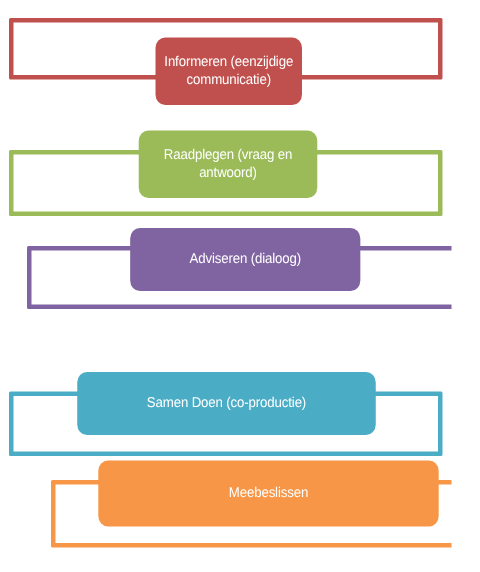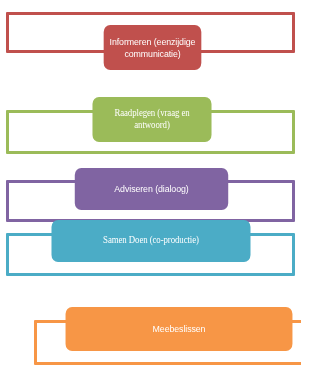--- a/index.html
+++ b/index.html
@@ -53,35 +53,35 @@
 
 <div id="ladder" style="background: rgb(255, 255, 255);">
 
   <div class="rung" style="top:0;height:85px;">
     <div class="frame" style="left: 6px; top: 12px; width: 289px; height: 41px; border-color: rgb(192, 80, 77);"></div>
     <div class="pill" style="left: 100px; top: 25px; width: 105px; height: 45px; background-color: rgb(192, 80, 77);">
       <span>Informeren (eenzijdige communicatie)</span>
     </div>
   </div>
 
-  <div class="rung" style="top:90px;height:76px;font-family:Liberation Serif, serif;">
+  <div class="rung" style="top:80px;height:76px;">
     <div class="frame" style="left: 6px; top: 20px; width: 289px; height: 44px; border-color: rgb(155, 187, 89);"></div>
     <div class="pill" style="left: 88px; top: 7px; width: 128px; height: 45px; background-color: rgb(155, 187, 89);">
       <span>Raadplegen (vraag en antwoord)</span>
     </div>
   </div>
 
-  <div class="rung" style="top:161px;height:68px;">
+  <div class="rung" style="top:145px;height:68px;margin-left:12px;">
     <div class="frame" style="left: 6px; top: 19px; width: 289px; height: 42px; border-color: rgb(128, 100, 162);"></div>
     <div class="pill" style="left: 69px; top: 7px; width: 165px; height: 42px; background-color: rgb(128, 100, 162);">
       <span>Adviseren (dialoog)</span>
     </div>
   </div>
 
-  <div class="rung" style="top:214px;height:69px;font-family:Liberation Serif, serif;">
+  <div class="rung" style="top:242px;height:69px;">
     <div class="frame" style="left: 6px; top: 19px; width: 289px; height: 43px; border-color: rgb(75, 172, 198);"></div>
     <div class="pill" style="left: 44px; top: 6px; width: 214px; height: 42px; background-color: rgb(75, 172, 198);">
       <span>Samen Doen (co-productie)</span>
     </div>
   </div>
 
   <div class="rung" style="top:298px;height:83px;margin-left:28px;">
     <div class="frame" style="left: 6px; top: 22px; width: 289px; height: 45px; border-color: rgb(247, 150, 70);"></div>
     <div class="pill" style="left: 29px; top: 9px; width: 244px; height: 44px; background-color: rgb(247, 150, 70);">
       <span>Meebeslissen</span>

